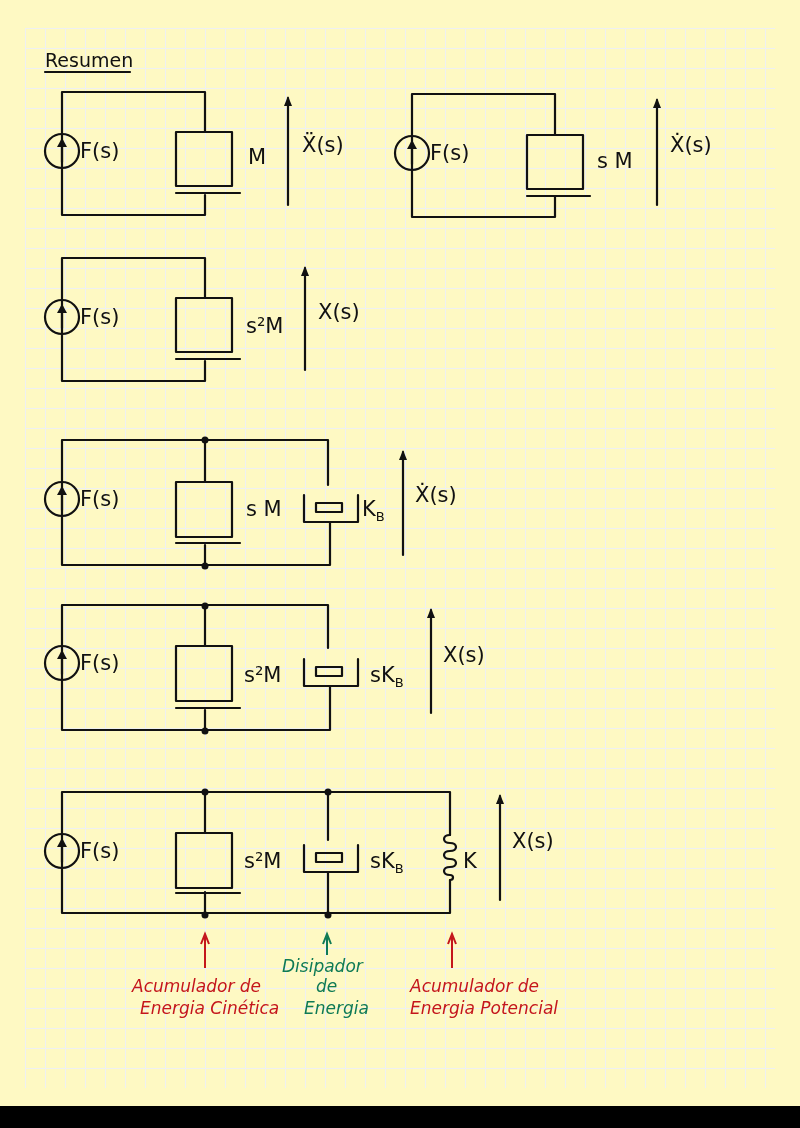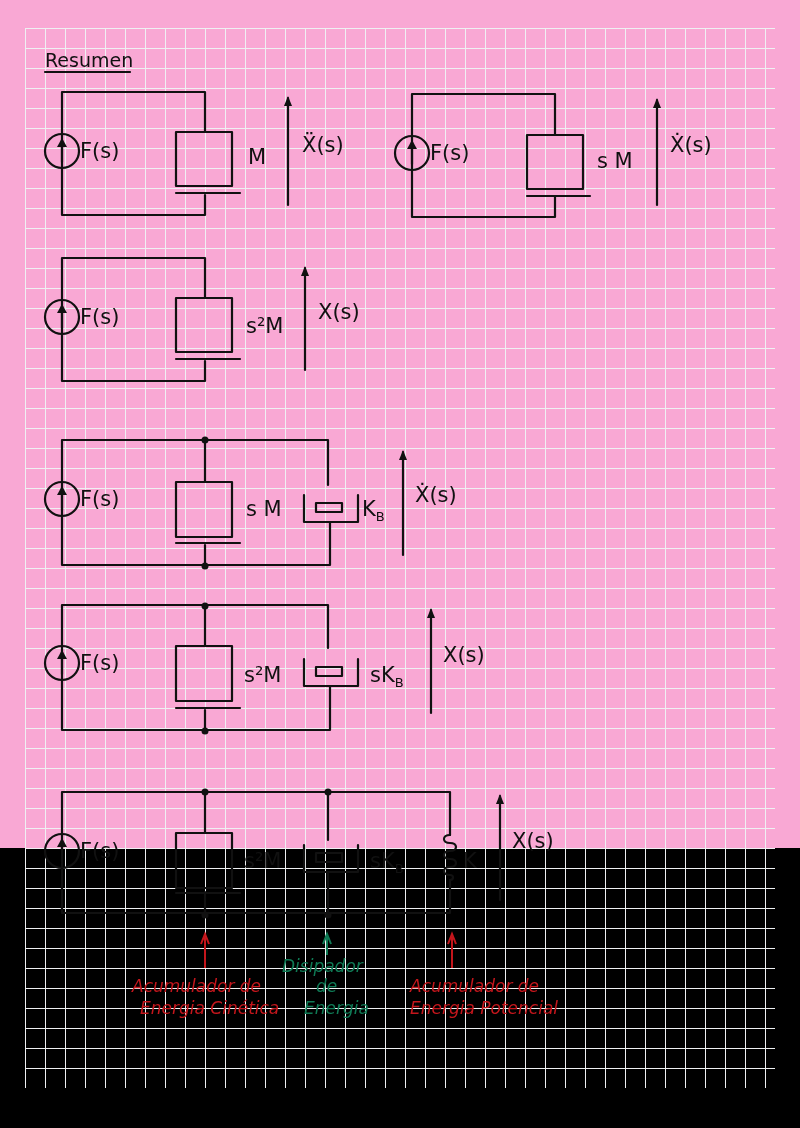--- a/index.html
+++ b/index.html
@@ -1,17 +1,17 @@
 <!DOCTYPE html>
 <html><head>
 <meta charset="utf-8">
 <style>
   html,body{margin:0;padding:0;background:#000;}
   body{width:800px;height:1128px;position:relative;overflow:hidden;font-family:"DejaVu Sans",sans-serif;}
-  #page{position:absolute;left:0;top:0;width:800px;height:848px;background:#f9a8d4;border-right:1px solid #ccc;}
+  #page{position:absolute;left:0;top:0;width:800px;height:1106px;background:#fef9c3;border-right:1px solid #ccc;}
   #grid{position:absolute;left:25px;top:28px;width:750px;height:1060px;
     background-image:linear-gradient(#eef0f2 1px,transparent 1px),linear-gradient(90deg,#eef0f2 1px,transparent 1px);
     background-size:20px 20px;}
   svg{position:absolute;left:0;top:0;}
   .ink{stroke:#111;stroke-width:2.2;fill:none;stroke-linecap:round;stroke-linejoin:round;}
   text{font-family:"DejaVu Sans",sans-serif;fill:#111;}
   .lbl{font-size:21px;}
   .red{fill:#c4161c;}
   .green{fill:#0f7a55;}
   .note{font-size:17px;font-style:italic;}

